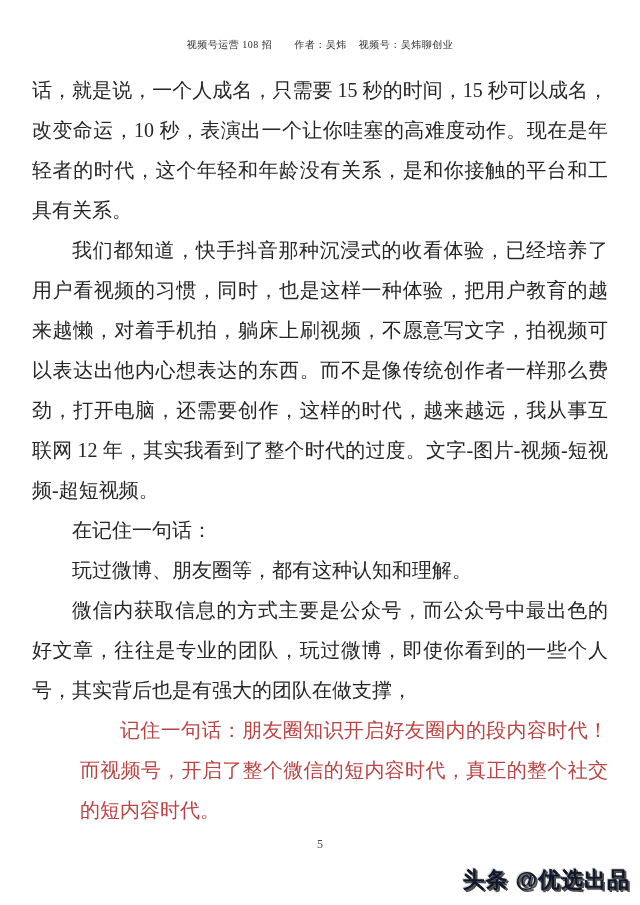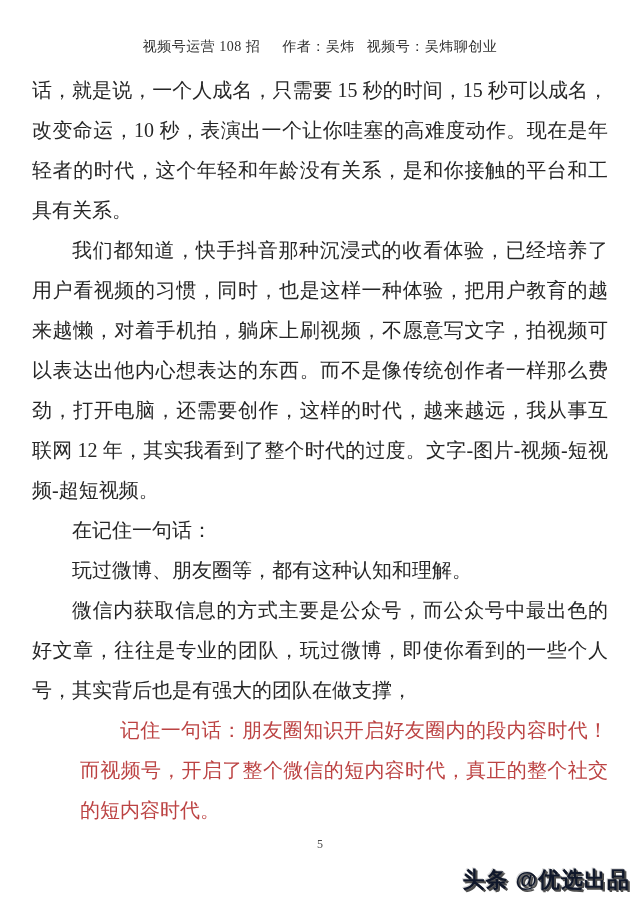--- a/index.html
+++ b/index.html
@@ -14,21 +14,21 @@
   .page {
     position: absolute;
     inset: 0;
   }
   .page-header {
     position: absolute;
     top: 38px;
     left: 0;
     right: 0;
     text-align: center;
-    font-size: 14px;
+    font-size: 10px;
     color: #2f2f2f;
     letter-spacing: 0.5px;
     white-space: nowrap;
   }
   .page-header .hdr-book { margin-right: 22px; }
   .page-header .hdr-author { margin-right: 12px; }
   .doc-body {
     position: absolute;
     top: 70px;
     left: 32px;

